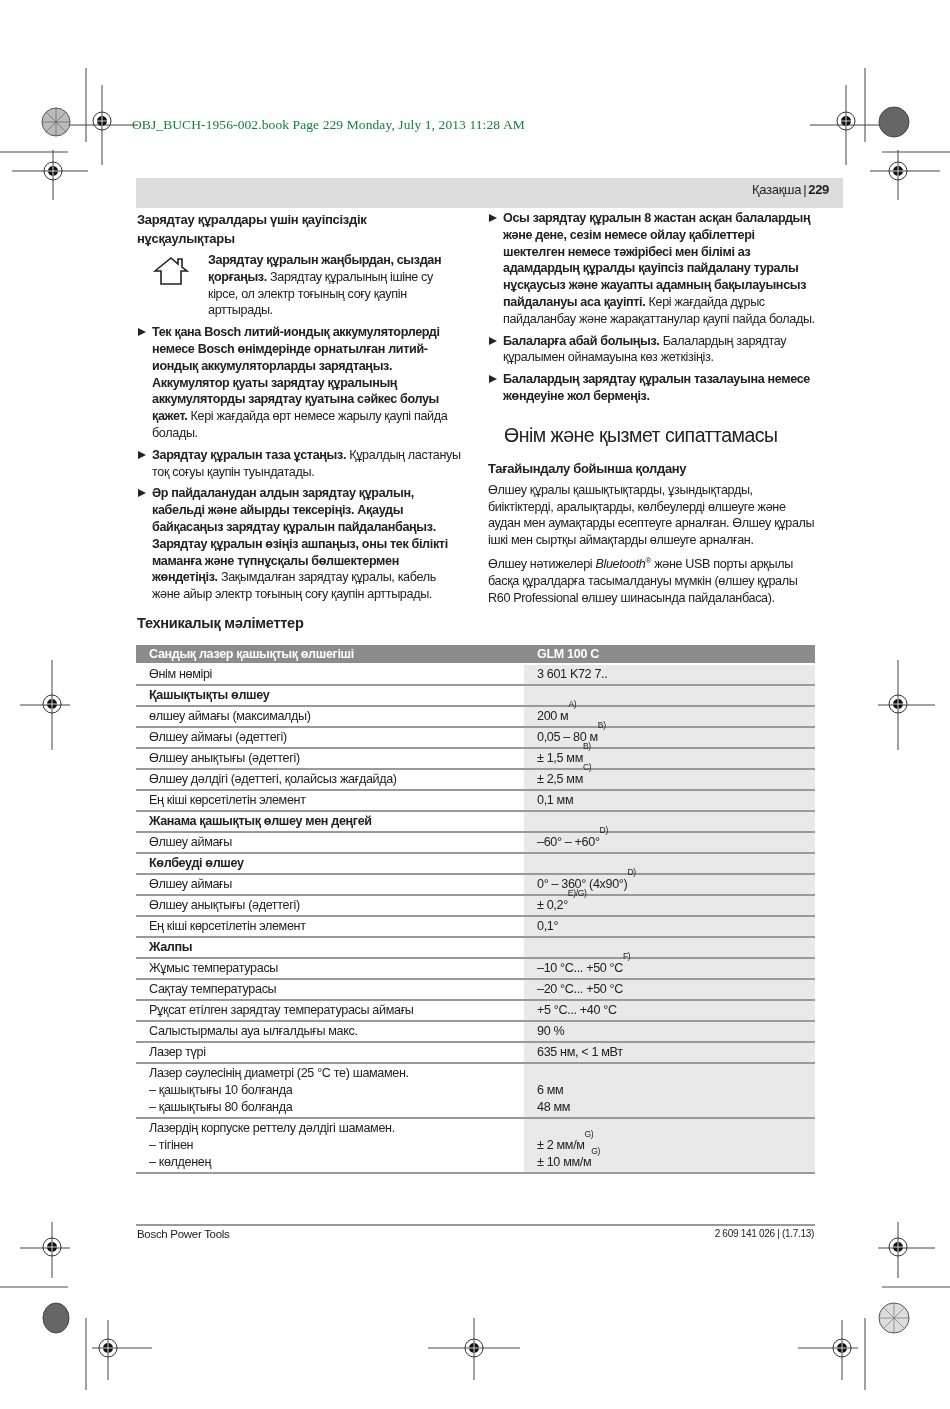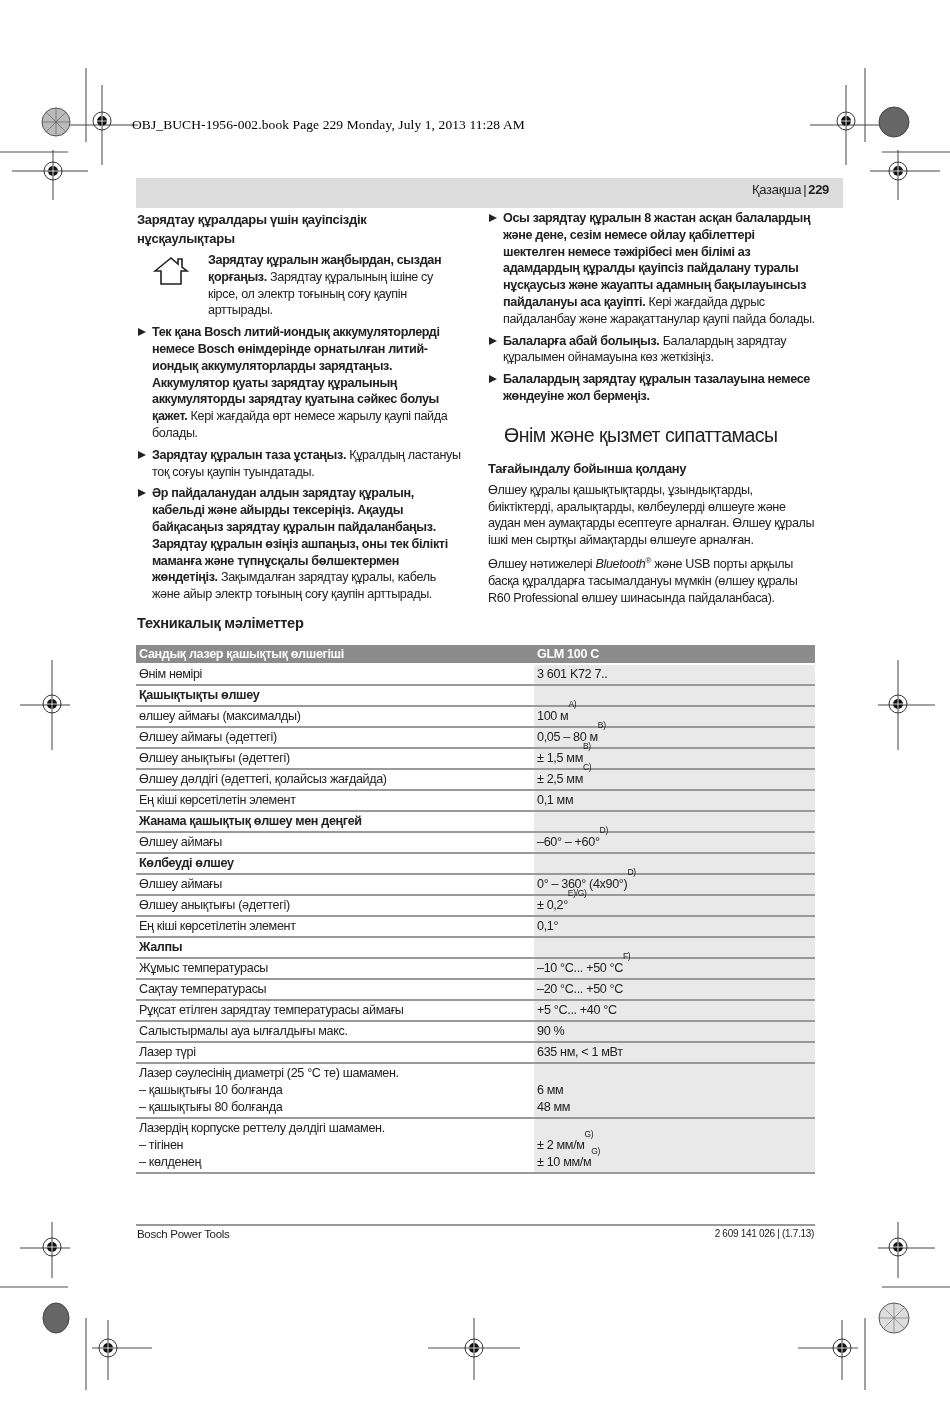--- a/index.html
+++ b/index.html
@@ -1,36 +1,36 @@
 <!DOCTYPE html>
 <html><head>
 <meta charset="utf-8">
 <style>
   html, body { margin:0; padding:0; background:#ffffff; }
   body { width:950px; height:1409px; position:relative; overflow:hidden;
          font-family:"Liberation Sans", "DejaVu Sans", sans-serif; color:#1a1a1a; }
   .abs { position:absolute; }
-  .print-info { position:absolute; left:132px; top:117px; font-family:"Liberation Serif", serif; font-size:13.5px; color:#000000; letter-spacing:0.1px; white-space:nowrap; }
+  .print-info { position:absolute; left:132px; top:117px; font-family:"Liberation Serif", serif; font-size:13.5px; color:#15803d; letter-spacing:0.1px; white-space:nowrap; }
   .headband { position:absolute; left:136px; top:178px; width:679px; height:30px; background:#dcdcdc;padding-left:28px; }
   .headband .lang { position:absolute; right:14px; top:4px; font-size:13px; letter-spacing:-0.3px; color:#222; }
   .headband .lang b { font-weight:bold; }
   .col { position:absolute; font-size:12.6px; line-height:16.8px; letter-spacing:-0.35px; color:#222; }
   .col-left { left:137px; top:210px; width:328px; }
   .col-right { left:488px; top:210px; width:328px; }
   h3.sub { margin:0 0 4px 0; font-size:13px; line-height:19px; font-weight:bold; letter-spacing:-0.3px; }
   h2.main { margin:16px; font-size:19.5px; line-height:24px; font-weight:normal; letter-spacing:-0.5px; }
   .bullet { position:relative; padding-left:15px; margin-bottom:5px; }
   .bullet .tri { position:absolute; left:1px; top:4px; width:0; height:0; border-left:8px solid #222; border-top:4.5px solid transparent; border-bottom:4.5px solid transparent; }
   .b { font-weight:bold; }
   .house-block { position:relative; padding-left:71px; margin:2px 0 5px 0; }
   .house-block svg { position:absolute; left:16px; top:4px; }
   p.para { margin:0 0 4px 0; }
   .tech-title { position:absolute; left:137px; top:615px; font-size:14.6px; font-weight:bold; letter-spacing:-0.3px; color:#222; }
   table.spec { position:absolute; left:136px; top:645px; width:679px; border-collapse:collapse; font-size:12.6px; letter-spacing:-0.35px; color:#222; }
-  table.spec td { padding:0 3px; height:19px; border-bottom:2px solid #9a9a9a; vertical-align:top; line-height:18px; }
+  table.spec td { padding:0 13px; height:19px; border-bottom:2px solid #9a9a9a; vertical-align:top; line-height:18px; }
   table.spec tr.head td { background:#8c8c8c; color:#fff; font-weight:bold; border-bottom:2px solid #fff; height:18px; }
   table.spec td.val { background:#e9e9e9; width:276px; padding-right:2px; }
   table.spec tr.head td.val { background:#8c8c8c; }
   table.spec tr.group td.lbl { font-weight:bold; }
   table.spec sup { font-size:8.5px; vertical-align:top; position:relative; top:-3px; line-height:0; }
   table.spec .multi { line-height:17px; padding-top:1px; padding-bottom:1px; }
   .footer-line { position:absolute; left:136px; top:1224px; width:679px; height:2px; background:#9a9a9a; }
   .footer-left { position:absolute; left:137px; top:1228px; font-size:11.5px; letter-spacing:-0.3px; color:#222; }
   .footer-right { position:absolute; right:136px; top:1228px; font-size:10px; letter-spacing:-0.3px; color:#222; }
 </style>
@@ -171,21 +171,21 @@
   <tr class="row">
         <td class="lbl">Өнім нөмірі</td>
         <td class="val"><span>3 601 K72 7..</span></td>
       </tr>
       <tr class="group">
         <td class="lbl">Қашықтықты өлшеу</td>
         <td class="val"><span></span></td>
       </tr>
       <tr class="row">
         <td class="lbl">өлшеу аймағы (максималды)</td>
-        <td class="val"><span>100 м</span><sup>A)</sup></td>
+        <td class="val"><span>200 м</span><sup>A)</sup></td>
       </tr>
       <tr class="row">
         <td class="lbl">Өлшеу аймағы (әдеттегі)</td>
         <td class="val"><span>0,05 – 80 м</span><sup>B)</sup></td>
       </tr>
       <tr class="row">
         <td class="lbl">Өлшеу анықтығы (әдеттегі)</td>
         <td class="val"><span>± 1,5 мм</span><sup>B)</sup></td>
       </tr>
       <tr class="row">

